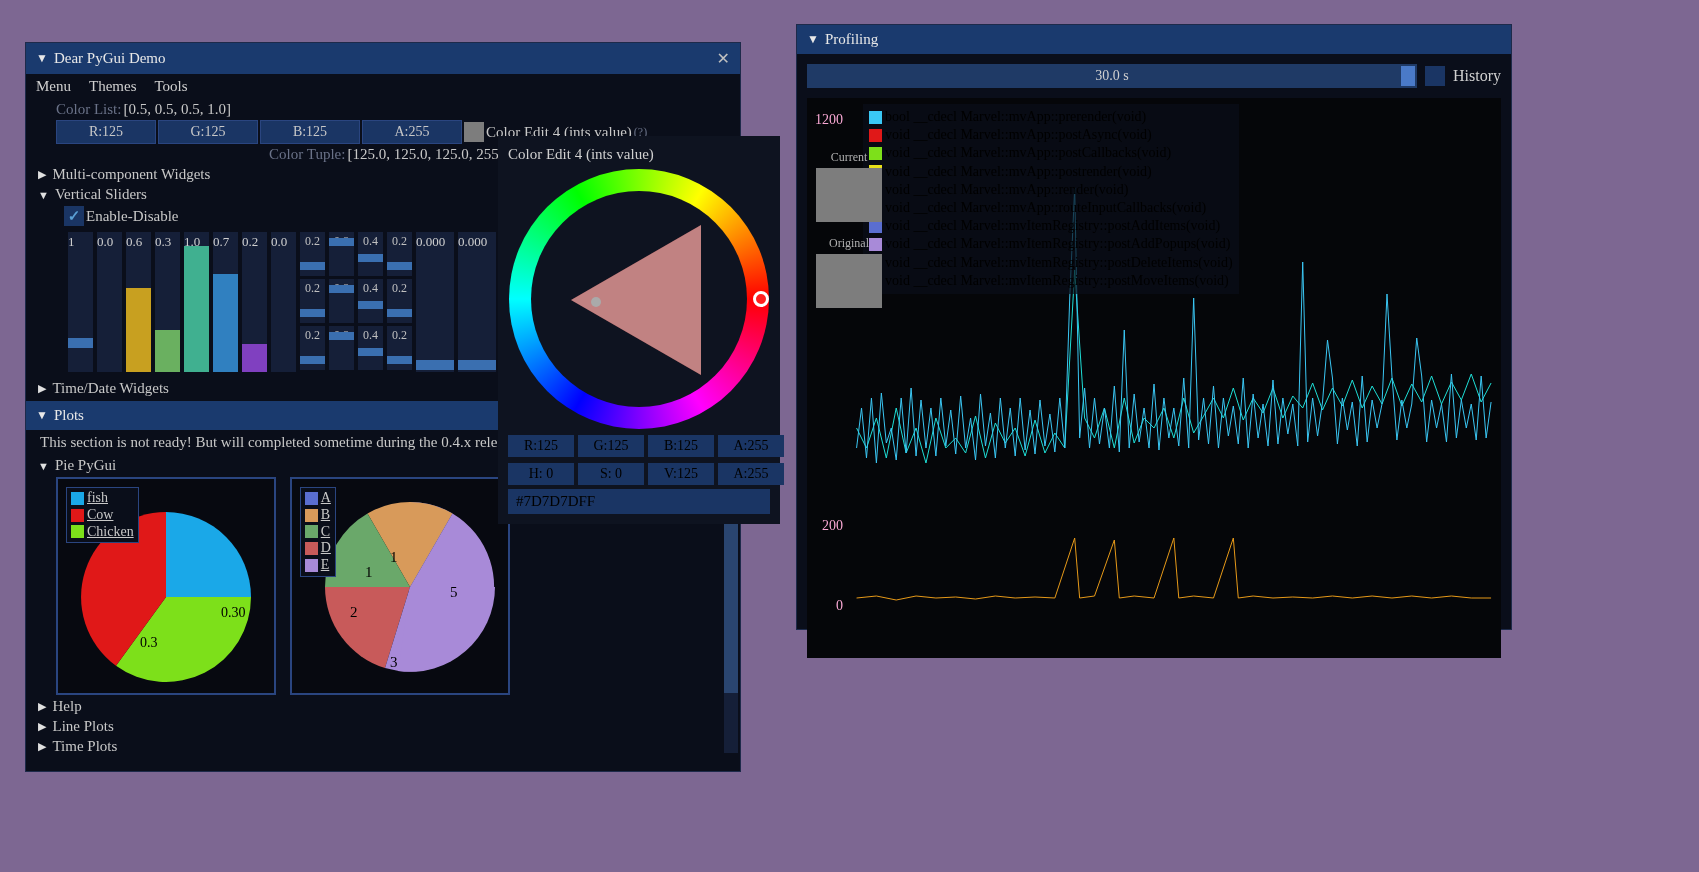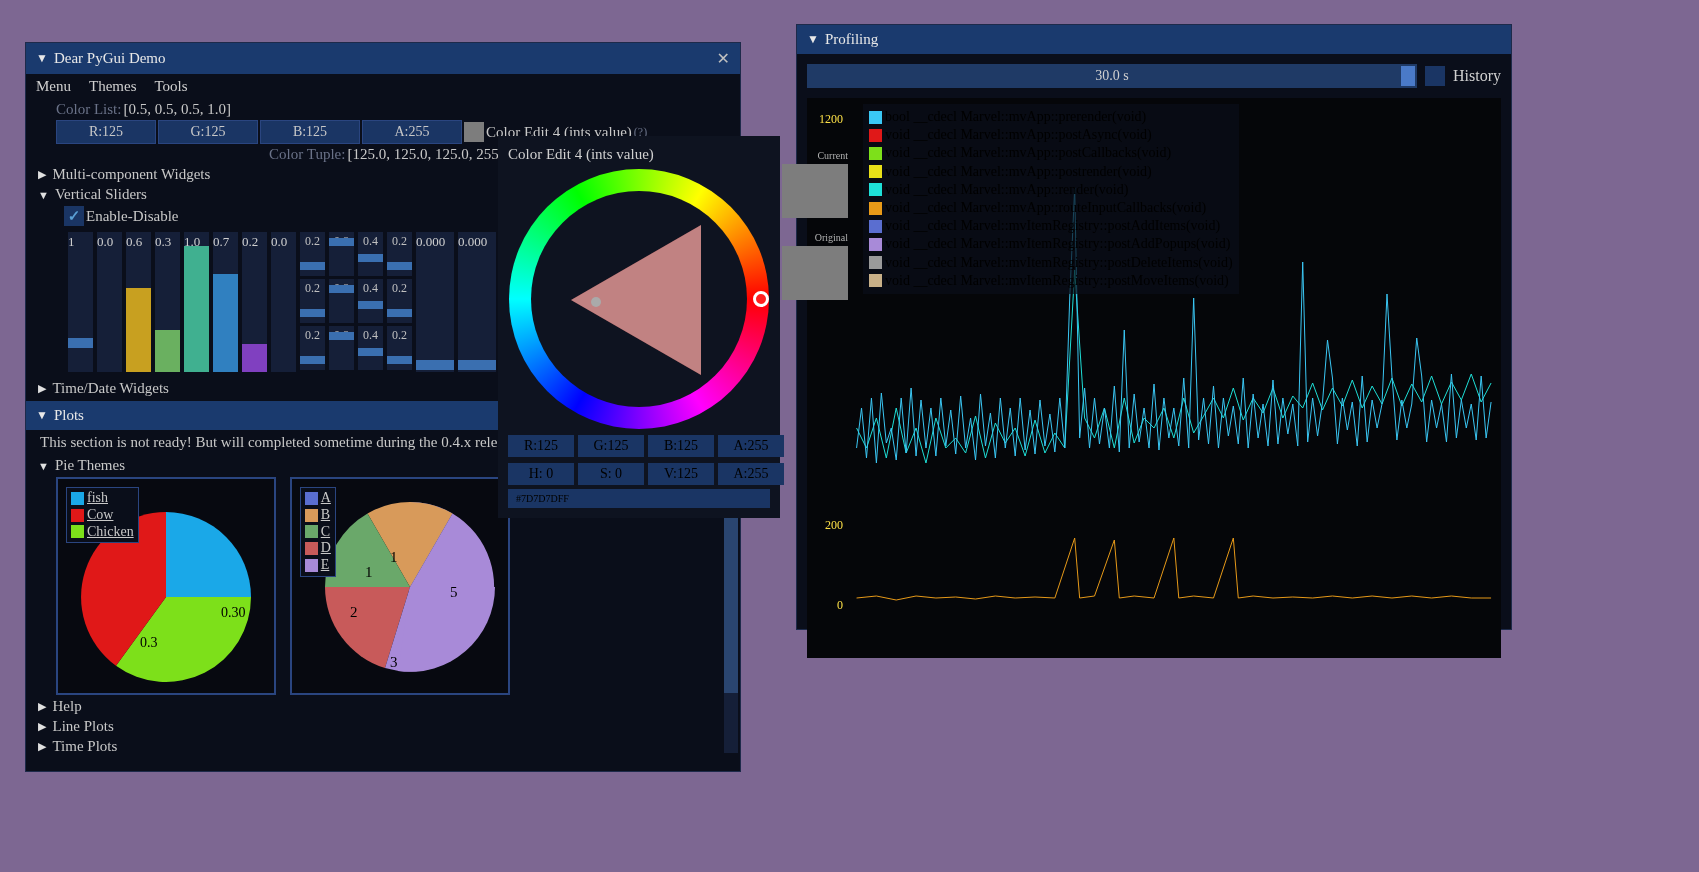--- a/index.html
+++ b/index.html
@@ -44,39 +44,39 @@
 .picker-win { position: absolute; background: #0e1320; padding: 10px; z-index: 100; }
 .picker-title { color: #d0d0d0; margin-bottom: 6px; font-size: 15px; }
 .wheel-wrap { position: relative; width: 260px; height: 260px; margin: 4px auto; }
 .wheel { width: 260px; height: 260px; border-radius: 50%; background: conic-gradient(from 90deg, red, magenta, blue, cyan, lime, yellow, red); }
 .wheel::after { content: ''; position: absolute; top: 22px; left: 22px; width: 216px; height: 216px; border-radius: 50%; background: #0e1320; }
 .tri-sv { position: absolute; top: 56px; left: 62px; width: 0; height: 0; border-top: 75px solid transparent; border-bottom: 75px solid transparent; border-right: 130px solid #7a1a1a; filter: brightness(1.1); }
 .tri-sv::after { content: ''; position: absolute; top: -75px; left: 0; width: 0; height: 0; border-top: 75px solid transparent; border-bottom: 75px solid transparent; border-right: 130px solid rgba(255,255,255,0.4); mix-blend-mode: screen; }
 .handle-ring { position: absolute; width: 16px; height: 16px; border: 3px solid #fff; border-radius: 50%; }
 .handle-dot { position: absolute; width: 10px; height: 10px; background: #aaa; border-radius: 50%; }
 
-.swatch-col { position: absolute; left: 782px; top: 150px; z-index: 101; color: #b0b0b0; font-size: 10px; text-align: right; }
+.swatch-col { position: absolute; left: 816px; top: 150px; z-index: 101; color: #b0b0b0; font-size: 12px; text-align: center; }
 .swatch-big { width: 66px; height: 54px; background: #7d7d7d; margin-top: 3px; }
 
 .picker-grid { display: grid; grid-template-columns: repeat(4, 66px); gap: 4px; margin-top: 6px; }
 .picker-grid div { background: #1a3564; text-align: center; padding: 3px 0; font-size: 14px; }
-.hex-field { background: #1a3564; padding: 4px 8px; margin-top: 4px; font-size: 10px; }
+.hex-field { background: #1a3564; padding: 4px 8px; margin-top: 4px; font-size: 15px; }
 
 
 .prof-content { padding: 10px; }
 .prof-bar { display: flex; align-items: center; gap: 8px; margin-bottom: 10px; }
 .prof-slider { flex: 1; background: #1f3a66; height: 24px; position: relative; text-align: center; color: #d0d0d0; line-height: 24px; font-size: 14px; }
 .prof-handle { position: absolute; right: 2px; top: 2px; width: 14px; height: 20px; background: #4a7ac8; }
 .hist-cb { width: 20px; height: 20px; background: #1a3564; }
 
 .prof-plot { position: relative; background: #050609; height: 560px; }
 .prof-legend { position: absolute; top: 6px; left: 56px; background: rgba(10,14,26,0.7); padding: 4px 6px; font-size: 14px; z-index: 5; }
 .prof-legend .legend-row { line-height: 1.3; }
 .yax { position: absolute; left: 0; top: 0; bottom: 0; width: 40px; }
-.yax span { position: absolute; right: 4px; font-size: 12px; color: #fde047; }
+.yax span { position: absolute; right: 4px; font-size: 14px; color: #f9a8d4; }
 
 
 .pie-svg { display: block; }
 .scrollbar-track { position: absolute; right: 2px; top: 430px; width: 14px; height: 280px; background: #151f38; }
 .scrollbar-thumb { width: 100%; height: 180px; background: #2a4570; }
 .note { margin: 4px 0 6px 2px; font-size: 15px; }
 </style>
 </head>
 <body>
 
@@ -266,21 +266,21 @@
 
     <div class="titlebar" style="background:#1a3a6e; margin: 4px -12px 0 -12px;">
       <span class="tri">▼</span>
       <span>Plots</span>
     </div>
 
     <div class="note">This section is not ready! But will completed sometime during the 0.4.x rele</div>
 
     <div class="tree-item">
         <span class="tri">▼</span>
-        <span>Pie Themes</span>
+        <span>Pie PyGui</span>
       </div>
 
     <div style="margin-left:18px; position:relative;">
       <div class="plot-box" style="position:relative; width:220px; height:218px;">
         <svg class="pie-svg" width="200" height="200" viewBox="0 0 200 200">
           <g transform="translate(100,110)">
             <path d="M0,0 L0,-85 A85,85 0 0,1 85,0 Z" fill="#1aa8e8"></path>
             <path d="M0,0 L85,0 A85,85 0 0,1 -50,68.7 Z" fill="#7de01a"></path>
             <path d="M0,0 L-50,68.7 A85,85 0 0,1 0,-85 Z" fill="#e01818"></path>
           </g>

